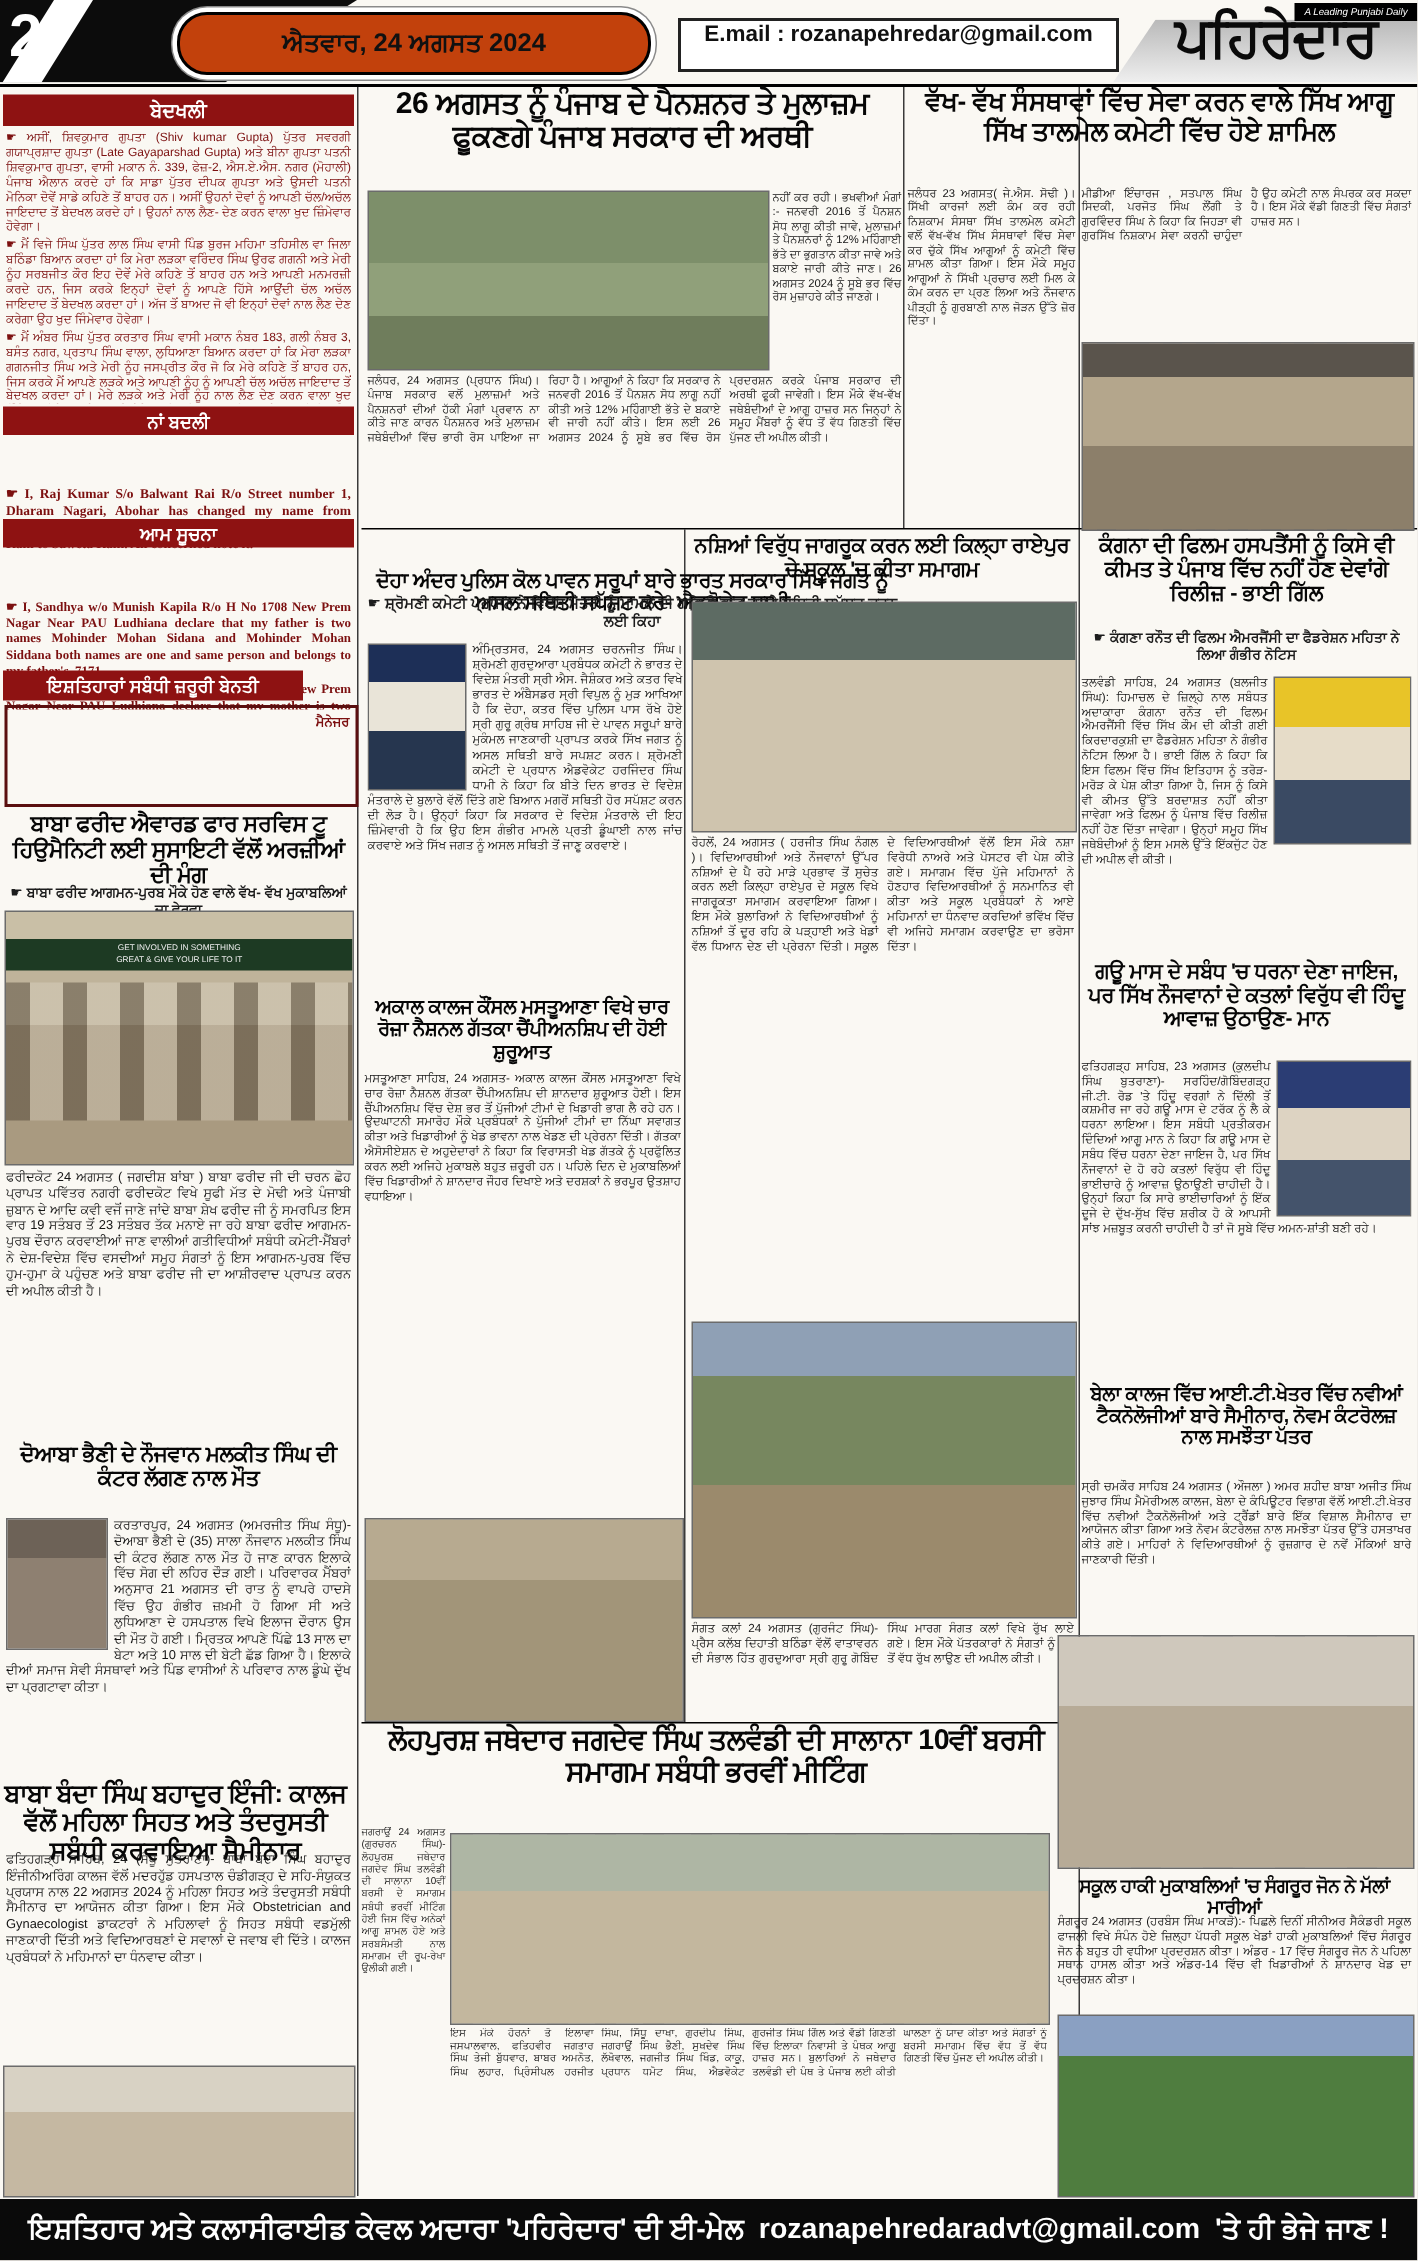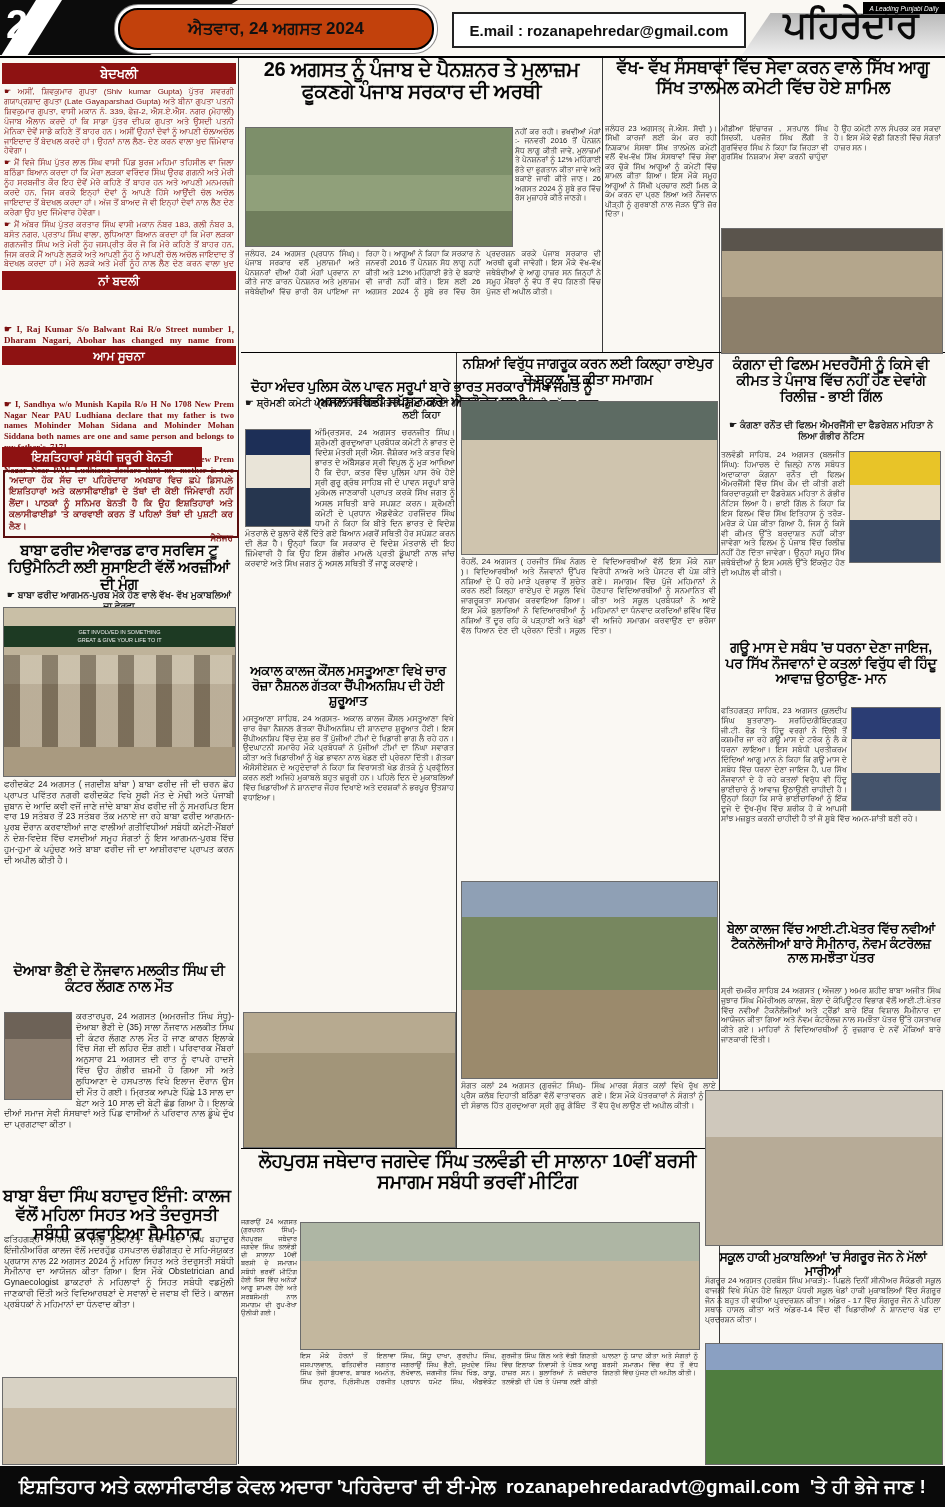--- a/index.html
+++ b/index.html
@@ -8,21 +8,21 @@
   .abs{position:absolute;}
   
   .corner{left:0;top:0;width:240px;height:55px;background:#0c0c0c;
           clip-path:polygon(0 0,238px 0,150px 55px,0 55px);}
   .corner-stripe{left:36px;top:0;width:26px;height:55px;background:#fff;transform:skewX(-32deg);transform-origin:top left;}
   .pageno{left:6px;top:2px;font-size:40px;font-weight:bold;color:#fff;}
   .date-pill{left:118px;top:8px;width:312px;height:38px;background:#c2410c;border:2px solid #000;border-radius:20px;
              box-shadow:0 0 0 3px #fff,0 0 0 4px #8a8a8a;display:flex;align-items:center;justify-content:center;
              font-size:17px;font-weight:bold;}
   .email-box{left:452px;top:12px;width:290px;height:32px;background:#fff;border:2px solid #222;
-             display:flex;align-items:center;justify-content:center;font-size:15px;font-weight:bold;}
+             display:flex;justify-content:center;font-size:15px;font-weight:bold;}
   .mast-band{left:742px;top:13px;width:203px;height:42px;background:linear-gradient(180deg,#b9b9b9,#efefef);
              clip-path:polygon(14% 0,100% 0,100% 100%,0 100%);}
   .masthead{left:756px;top:4px;width:189px;height:50px;font-size:37px;font-weight:bold;color:#0a0a0a;
             letter-spacing:-1px;text-align:center;}
   .tagline{left:863px;top:2px;width:82px;height:12px;background:#000;color:#fff;font-size:6.5px;
            font-style:italic;display:flex;align-items:center;justify-content:center;}
   .hrule{background:#000;}
   .vrule{background:#3a3a3a;width:1px;}
   
   .bar{background:#8e1212;color:#fff;font-weight:bold;display:flex;align-items:center;justify-content:center;}
@@ -92,21 +92,20 @@
   </div>
   <div class="abs classified cl-en" style="left:4px;top:367px;width:230px;height:74px;font-size:8.6px;overflow:hidden;">
     <p>☛ I, Sandhya w/o Munish Kapila R/o H No 1708 New Prem Nagar Near PAU Ludhiana declare that my father is two names Mohinder Mohan Sidana and Mohinder Mohan Siddana both names are one and same person and belongs to my father's. 7171</p>
     <p>☛ I, Sandhya w/o Munish Kapila R/o H No 1708 New Prem Nagar Near PAU Ludhiana declare that my mother is two names Manju Sidana and Manju Siddana both names are one and same person and belongs to my mother's. 7171</p>
   </div>
 
   <div class="abs bar" style="left:2px;top:447px;width:200px;height:20px;font-size:12px;">
     <span>ਇਸ਼ਤਿਹਾਰਾਂ ਸਬੰਧੀ ਜ਼ਰੂਰੀ ਬੇਨਤੀ</span>
   </div>
   <div class="abs benti-box" style="left:3px;top:470px;width:224px;height:58px;">
-    <span>'ਅਦਾਰਾ ਹੱਕ ਸੱਚ ਦਾ ਪਹਿਰੇਦਾਰ' ਅਖਬਾਰ ਵਿਚ ਛਪੇ ਡਿਸਪਲੇ ਇਸ਼ਤਿਹਾਰਾਂ ਅਤੇ ਕਲਾਸੀਫਾਈਡਾਂ ਦੇ ਤੱਥਾਂ ਦੀ ਕੋਈ ਜਿੰਮੇਵਾਰੀ ਨਹੀਂ ਲੈਂਦਾ। ਪਾਠਕਾਂ ਨੂੰ ਸਨਿਮਰ ਬੇਨਤੀ ਹੈ ਕਿ ਉਹ ਇਸ਼ਤਿਹਾਰਾਂ ਅਤੇ ਕਲਾਸੀਫਾਈਡਾਂ 'ਤੇ ਕਾਰਵਾਈ ਕਰਨ ਤੋਂ ਪਹਿਲਾਂ ਤੱਥਾਂ ਦੀ ਪੁਸ਼ਟੀ ਕਰ ਲੈਣ।</span>
     <div class="benti-sig">ਮੈਨੇਜਰ</div>
   </div>
 
   <div class="abs hl" style="left:3px;top:542px;width:232px;height:46px;font-size:15px;">ਬਾਬਾ ਫਰੀਦ ਐਵਾਰਡ ਫਾਰ ਸਰਵਿਸ ਟੂ ਹਿਉਮੈਨਿਟੀ ਲਈ ਸੁਸਾਇਟੀ ਵੱਲੋਂ ਅਰਜ਼ੀਆਂ ਦੀ ਮੰਗ</div>
   <div class="abs sub" style="left:3px;top:590px;width:232px;height:15px;font-size:9.3px;">☛ ਬਾਬਾ ਫਰੀਦ ਆਗਮਨ-ਪੁਰਬ ਮੌਕੇ ਹੋਣ ਵਾਲੇ ਵੱਖ- ਵੱਖ ਮੁਕਾਬਲਿਆਂ ਦਾ ਵੇਰਵਾ</div>
   <div class="abs photo" style="left:3px;top:607px;width:231px;height:168px;background:
         linear-gradient(180deg,#c9bfa6 0 22%,#bfb39a 22% 45%,#a99a80 45% 100%);">
     <div class="banner" style="margin-top:18px;">
       <div>GET INVOLVED IN SOMETHING</div>
       <div>GREAT &amp; GIVE YOUR LIFE TO IT</div>
@@ -158,21 +157,21 @@
         repeating-linear-gradient(90deg,rgba(30,45,25,.25) 0 20px,rgba(230,225,210,.18) 20px 46px);"></div>
   <div class="abs body-txt cols2" style="left:461px;top:1081px;width:255px;height:62px;font-size:7.8px;">ਸੰਗਤ ਕਲਾਂ 24 ਅਗਸਤ (ਗੁਰਜੰਟ ਸਿੰਘ)- ਪ੍ਰੈਸ ਕਲੱਬ ਦਿਹਾਤੀ ਬਠਿੰਡਾ ਵੱਲੋਂ ਵਾਤਾਵਰਨ ਦੀ ਸੰਭਾਲ ਹਿੱਤ ਗੁਰਦੁਆਰਾ ਸ੍ਰੀ ਗੁਰੂ ਗੋਬਿੰਦ ਸਿੰਘ ਮਾਰਗ ਸੰਗਤ ਕਲਾਂ ਵਿਖੇ ਰੁੱਖ ਲਾਏ ਗਏ। ਇਸ ਮੌਕੇ ਪੱਤਰਕਾਰਾਂ ਨੇ ਸੰਗਤਾਂ ਨੂੰ ਵੱਧ ਤੋਂ ਵੱਧ ਰੁੱਖ ਲਾਉਣ ਦੀ ਅਪੀਲ ਕੀਤੀ।</div>
 
   <div class="abs hl" style="left:605px;top:58px;width:336px;height:62px;font-size:17.5px;">ਵੱਖ- ਵੱਖ ਸੰਸਥਾਵਾਂ ਵਿੱਚ ਸੇਵਾ ਕਰਨ ਵਾਲੇ ਸਿੱਖ ਆਗੂ ਸਿੱਖ ਤਾਲਮੇਲ ਕਮੇਟੀ ਵਿੱਚ ਹੋਏ ਸ਼ਾਮਿਲ</div>
   <div class="abs body-txt" style="left:605px;top:124px;width:112px;height:228px;font-size:7.5px;">ਜਲੰਧਰ 23 ਅਗਸਤ( ਜੇ.ਐਸ. ਸੋਢੀ )। ਸਿੱਖੀ ਕਾਰਜਾਂ ਲਈ ਕੰਮ ਕਰ ਰਹੀ ਨਿਸ਼ਕਾਮ ਸੰਸਥਾ ਸਿੱਖ ਤਾਲਮੇਲ ਕਮੇਟੀ ਵਲੋਂ ਵੱਖ-ਵੱਖ ਸਿੱਖ ਸੰਸਥਾਵਾਂ ਵਿੱਚ ਸੇਵਾ ਕਰ ਚੁੱਕੇ ਸਿੱਖ ਆਗੂਆਂ ਨੂੰ ਕਮੇਟੀ ਵਿੱਚ ਸ਼ਾਮਲ ਕੀਤਾ ਗਿਆ। ਇਸ ਮੌਕੇ ਸਮੂਹ ਆਗੂਆਂ ਨੇ ਸਿੱਖੀ ਪ੍ਰਚਾਰ ਲਈ ਮਿਲ ਕੇ ਕੰਮ ਕਰਨ ਦਾ ਪ੍ਰਣ ਲਿਆ ਅਤੇ ਨੌਜਵਾਨ ਪੀੜ੍ਹੀ ਨੂੰ ਗੁਰਬਾਣੀ ਨਾਲ ਜੋੜਨ ਉੱਤੇ ਜ਼ੋਰ ਦਿੱਤਾ।</div>
   <div class="abs body-txt cols2" style="left:721px;top:124px;width:220px;height:100px;font-size:7.5px;">ਮੀਡੀਆ ਇੰਚਾਰਜ , ਸਤਪਾਲ ਸਿੰਘ ਸਿਦਕੀ, ਪਰਜੋਤ ਸਿੰਘ ਲੌਂਗੀ ਤੇ ਗੁਰਵਿੰਦਰ ਸਿੰਘ ਨੇ ਕਿਹਾ ਕਿ ਜਿਹੜਾ ਵੀ ਗੁਰਸਿੱਖ ਨਿਸ਼ਕਾਮ ਸੇਵਾ ਕਰਨੀ ਚਾਹੁੰਦਾ ਹੈ ਉਹ ਕਮੇਟੀ ਨਾਲ ਸੰਪਰਕ ਕਰ ਸਕਦਾ ਹੈ। ਇਸ ਮੌਕੇ ਵੱਡੀ ਗਿਣਤੀ ਵਿੱਚ ਸੰਗਤਾਂ ਹਾਜ਼ਰ ਸਨ।</div>
   <div class="abs photo" style="left:721px;top:228px;width:220px;height:124px;background:
         linear-gradient(180deg,#5a544c 0 18%,#b4a68c 18% 55%,#8c7f6a 55% 100%),
         repeating-linear-gradient(90deg,rgba(200,110,30,.35) 0 9px,rgba(40,35,30,.3) 9px 22px);"></div>
 
-  <div class="abs hl" style="left:721px;top:356px;width:220px;height:62px;font-size:14.5px;">ਕੰਗਨਾ ਦੀ ਫਿਲਮ ਮਦਰਹੈਂਸੀ ਨੂੰ ਕਿਸੇ ਵੀ ਕੀਮਤ ਤੇ ਪੰਜਾਬ ਵਿੱਚ ਨਹੀਂ ਹੋਣ ਦੇਵਾਂਗੇ ਰਿਲੀਜ਼ - ਭਾਈ ਗਿੱਲ</div>
+  <div class="abs hl" style="left:721px;top:356px;width:220px;height:62px;font-size:14.5px;">ਕੰਗਨਾ ਦੀ ਫਿਲਮ ਹਸਪਤੈਂਸੀ ਨੂੰ ਕਿਸੇ ਵੀ ਕੀਮਤ ਤੇ ਪੰਜਾਬ ਵਿੱਚ ਨਹੀਂ ਹੋਣ ਦੇਵਾਂਗੇ ਰਿਲੀਜ਼ - ਭਾਈ ਗਿੱਲ</div>
   <div class="abs sub" style="left:721px;top:420px;width:220px;height:28px;font-size:9.3px;">☛ ਕੰਗਣਾ ਰਨੌਤ ਦੀ ਫਿਲਮ ਐਮਰਜੈਂਸੀ ਦਾ ਫੈਡਰੇਸ਼ਨ ਮਹਿਤਾ ਨੇ ਲਿਆ ਗੰਭੀਰ ਨੋਟਿਸ</div>
   <div class="abs body-txt" style="left:721px;top:450px;width:220px;height:188px;font-size:7.8px;">
     <span class="photo float-r" style="display:block;width:90px;height:110px;background:linear-gradient(180deg,#e8c428 0 30%,#e6dcc8 30% 62%,#3a4a63 62% 100%);"></span>
     <span>ਤਲਵੰਡੀ ਸਾਹਿਬ, 24 ਅਗਸਤ (ਬਲਜੀਤ ਸਿੰਘ): ਹਿਮਾਚਲ ਦੇ ਜ਼ਿਲ੍ਹੇ ਨਾਲ ਸਬੰਧਤ ਅਦਾਕਾਰਾ ਕੰਗਨਾ ਰਨੌਤ ਦੀ ਫਿਲਮ ਐਮਰਜੈਂਸੀ ਵਿੱਚ ਸਿੱਖ ਕੌਮ ਦੀ ਕੀਤੀ ਗਈ ਕਿਰਦਾਰਕੁਸ਼ੀ ਦਾ ਫੈਡਰੇਸ਼ਨ ਮਹਿਤਾ ਨੇ ਗੰਭੀਰ ਨੋਟਿਸ ਲਿਆ ਹੈ। ਭਾਈ ਗਿੱਲ ਨੇ ਕਿਹਾ ਕਿ ਇਸ ਫਿਲਮ ਵਿੱਚ ਸਿੱਖ ਇਤਿਹਾਸ ਨੂੰ ਤਰੋੜ-ਮਰੋੜ ਕੇ ਪੇਸ਼ ਕੀਤਾ ਗਿਆ ਹੈ, ਜਿਸ ਨੂੰ ਕਿਸੇ ਵੀ ਕੀਮਤ ਉੱਤੇ ਬਰਦਾਸ਼ਤ ਨਹੀਂ ਕੀਤਾ ਜਾਵੇਗਾ ਅਤੇ ਫਿਲਮ ਨੂੰ ਪੰਜਾਬ ਵਿੱਚ ਰਿਲੀਜ਼ ਨਹੀਂ ਹੋਣ ਦਿੱਤਾ ਜਾਵੇਗਾ। ਉਨ੍ਹਾਂ ਸਮੂਹ ਸਿੱਖ ਜਥੇਬੰਦੀਆਂ ਨੂੰ ਇਸ ਮਸਲੇ ਉੱਤੇ ਇੱਕਜੁੱਟ ਹੋਣ ਦੀ ਅਪੀਲ ਵੀ ਕੀਤੀ।</span>
   </div>
 
   <div class="abs hl" style="left:721px;top:640px;width:220px;height:64px;font-size:14px;">ਗਊ ਮਾਸ ਦੇ ਸਬੰਧ 'ਚ ਧਰਨਾ ਦੇਣਾ ਜਾਇਜ, ਪਰ ਸਿੱਖ ਨੌਜਵਾਨਾਂ ਦੇ ਕਤਲਾਂ ਵਿਰੁੱਧ ਵੀ ਹਿੰਦੂ ਆਵਾਜ਼ ਉਠਾਉਣ- ਮਾਨ</div>
   <div class="abs body-txt" style="left:721px;top:706px;width:220px;height:214px;font-size:7.8px;">
     <span class="photo float-r" style="display:block;width:88px;height:102px;background:linear-gradient(180deg,#2b3d74 0 30%,#ddd3c2 30% 64%,#44536b 64% 100%);"></span>
     <span>ਫਤਿਹਗੜ੍ਹ ਸਾਹਿਬ, 23 ਅਗਸਤ (ਕੁਲਦੀਪ ਸਿੰਘ ਬੁਤਰਾਣਾ)- ਸਰਹਿੰਦ/ਗੋਬਿੰਦਗੜ੍ਹ ਜੀ.ਟੀ. ਰੋਡ 'ਤੇ ਹਿੰਦੂ ਵਰਗਾਂ ਨੇ ਦਿੱਲੀ ਤੋਂ ਕਸ਼ਮੀਰ ਜਾ ਰਹੇ ਗਊ ਮਾਸ ਦੇ ਟਰੱਕ ਨੂੰ ਲੈ ਕੇ ਧਰਨਾ ਲਾਇਆ। ਇਸ ਸਬੰਧੀ ਪ੍ਰਤੀਕਰਮ ਦਿੰਦਿਆਂ ਆਗੂ ਮਾਨ ਨੇ ਕਿਹਾ ਕਿ ਗਊ ਮਾਸ ਦੇ ਸਬੰਧ ਵਿੱਚ ਧਰਨਾ ਦੇਣਾ ਜਾਇਜ ਹੈ, ਪਰ ਸਿੱਖ ਨੌਜਵਾਨਾਂ ਦੇ ਹੋ ਰਹੇ ਕਤਲਾਂ ਵਿਰੁੱਧ ਵੀ ਹਿੰਦੂ ਭਾਈਚਾਰੇ ਨੂੰ ਆਵਾਜ਼ ਉਠਾਉਣੀ ਚਾਹੀਦੀ ਹੈ। ਉਨ੍ਹਾਂ ਕਿਹਾ ਕਿ ਸਾਰੇ ਭਾਈਚਾਰਿਆਂ ਨੂੰ ਇੱਕ ਦੂਜੇ ਦੇ ਦੁੱਖ-ਸੁੱਖ ਵਿੱਚ ਸ਼ਰੀਕ ਹੋ ਕੇ ਆਪਸੀ ਸਾਂਝ ਮਜ਼ਬੂਤ ਕਰਨੀ ਚਾਹੀਦੀ ਹੈ ਤਾਂ ਜੋ ਸੂਬੇ ਵਿੱਚ ਅਮਨ-ਸ਼ਾਂਤੀ ਬਣੀ ਰਹੇ।</span>

